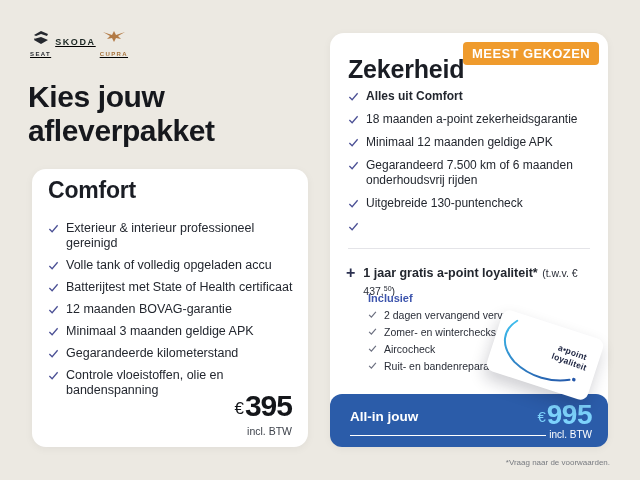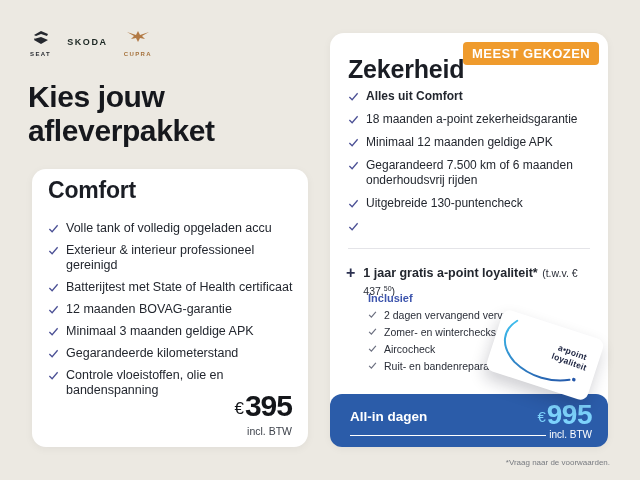--- a/index.html
+++ b/index.html
@@ -5,21 +5,21 @@
   html,body{margin:0;padding:0;}
   body{
     width:640px;height:480px;position:relative;overflow:hidden;
     background:#ECE9E2;
     font-family:"Liberation Sans", sans-serif;
     -webkit-font-smoothing:antialiased;
   }
   .abs{position:absolute;}
 
   
-  .brand-bar{left:30px;top:30px;display:flex;gap:16px;align-items:flex-start;}
+  .brand-bar{left:30px;top:30px;display:flex;gap:4px;align-items:flex-start;text-decoration:underline;}
   .brand{display:flex;flex-direction:column;align-items:center;}
   .brand-word{font-size:6px;font-weight:700;letter-spacing:1.4px;color:#2A2D33;margin-top:2px;}
   .skoda-word{font-size:9px;font-weight:800;letter-spacing:1.6px;color:#1C2723;margin-top:7px;}
   .cupra-word{color:#A5713B;}
 
   
   .heading{left:28px;top:80px;font-size:30px;line-height:34px;font-weight:600;color:#16181D;letter-spacing:-0.4px;}
 
   
   .card{background:#fff;border-radius:14px;box-shadow:0 2px 8px rgba(20,20,30,0.05);}
@@ -111,27 +111,27 @@
   <div>afleverpakket</div>
 </div>
 
 <div class="abs card comfort-card">
   <div class="abs card-title c-title">Comfort</div>
   <div class="abs list c-list">
     <div class="item">
       <svg class="check" width="11" height="11" viewBox="0 0 12 12">
           <polyline points="1.5,6.5 4.5,9.5 10.5,2.5" fill="none" stroke="#4B5095" stroke-width="1.4"></polyline>
         </svg>
+      <span>Exterieur &amp; interieur professioneel gereinigd</span>
+    </div>
+    <div class="item">
+      <svg class="check" width="11" height="11" viewBox="0 0 12 12">
+          <polyline points="1.5,6.5 4.5,9.5 10.5,2.5" fill="none" stroke="#4B5095" stroke-width="1.4"></polyline>
+        </svg>
       <span>Volle tank of volledig opgeladen accu</span>
-    </div>
-    <div class="item">
-      <svg class="check" width="11" height="11" viewBox="0 0 12 12">
-          <polyline points="1.5,6.5 4.5,9.5 10.5,2.5" fill="none" stroke="#4B5095" stroke-width="1.4"></polyline>
-        </svg>
-      <span>Exterieur &amp; interieur professioneel gereinigd</span>
     </div>
     <div class="item">
       <svg class="check" width="11" height="11" viewBox="0 0 12 12">
           <polyline points="1.5,6.5 4.5,9.5 10.5,2.5" fill="none" stroke="#4B5095" stroke-width="1.4"></polyline>
         </svg>
       <span>Batterijtest met State of Health certificaat</span>
     </div>
     <div class="item">
       <svg class="check" width="11" height="11" viewBox="0 0 12 12">
           <polyline points="1.5,6.5 4.5,9.5 10.5,2.5" fill="none" stroke="#4B5095" stroke-width="1.4"></polyline>
@@ -257,21 +257,21 @@
       <path d="M16 8 C6 20 6 36 26 48 C46 58 68 56 84 48" fill="none" stroke="url(#swg)" stroke-width="2" stroke-linecap="round"></path>
       <circle cx="88" cy="46.5" r="1.8" fill="#2456A8"></circle>
     </svg>
     <div class="lc-text">
       <div>a•point</div>
       <div>loyaliteit</div>
     </div>
   </div>
 
   <div class="abs allin-footer">
-    <div class="abs allin-label">All-in dagen</div>
+    <div class="abs allin-label">All-in jouw</div>
     <div class="abs allin-underline"></div>
     <div class="abs allin-price">
       <span class="euro-sm">€</span><span class="amount">995</span>
     </div>
     <div class="abs allin-vat">incl. BTW</div>
   </div>
 </div>
 
 <div class="abs fine-print">*Vraag naar de voorwaarden.</div>
 

